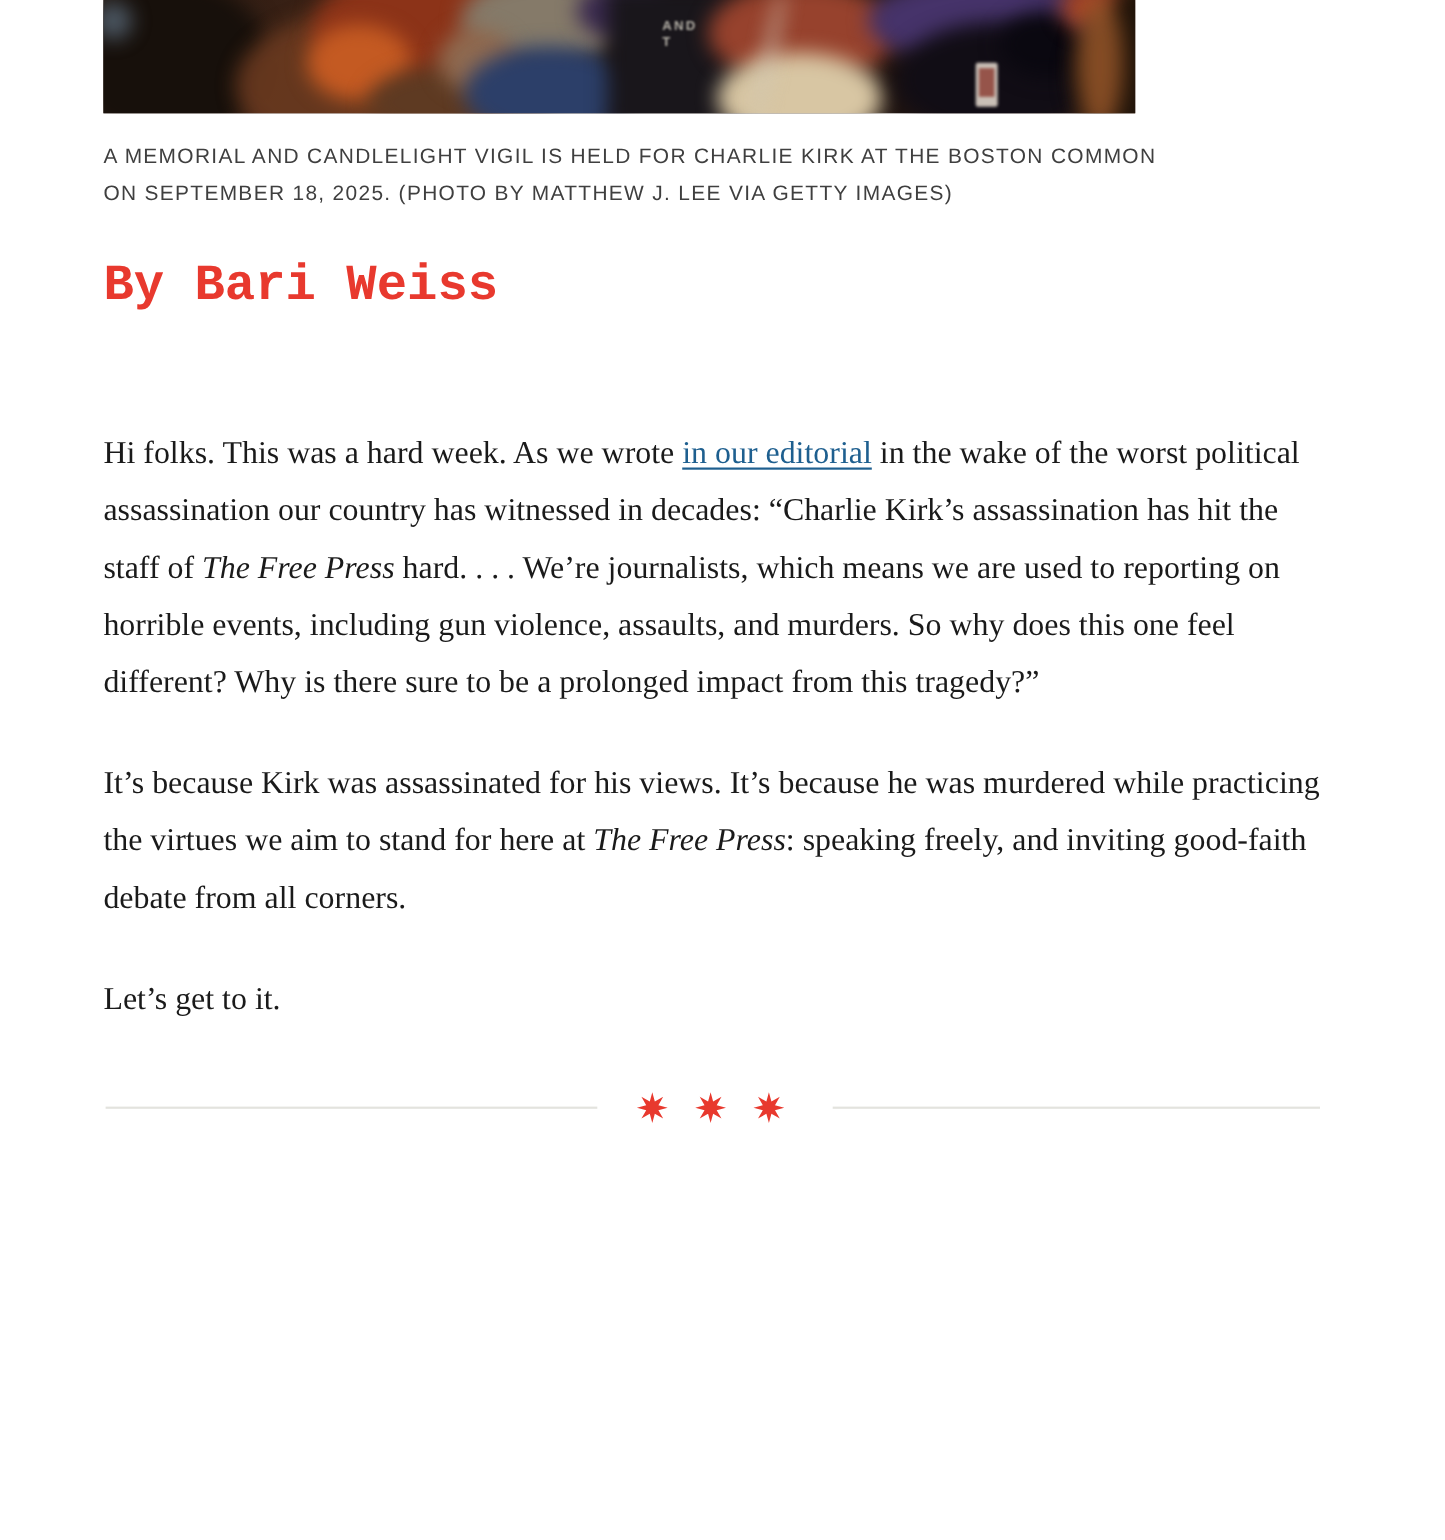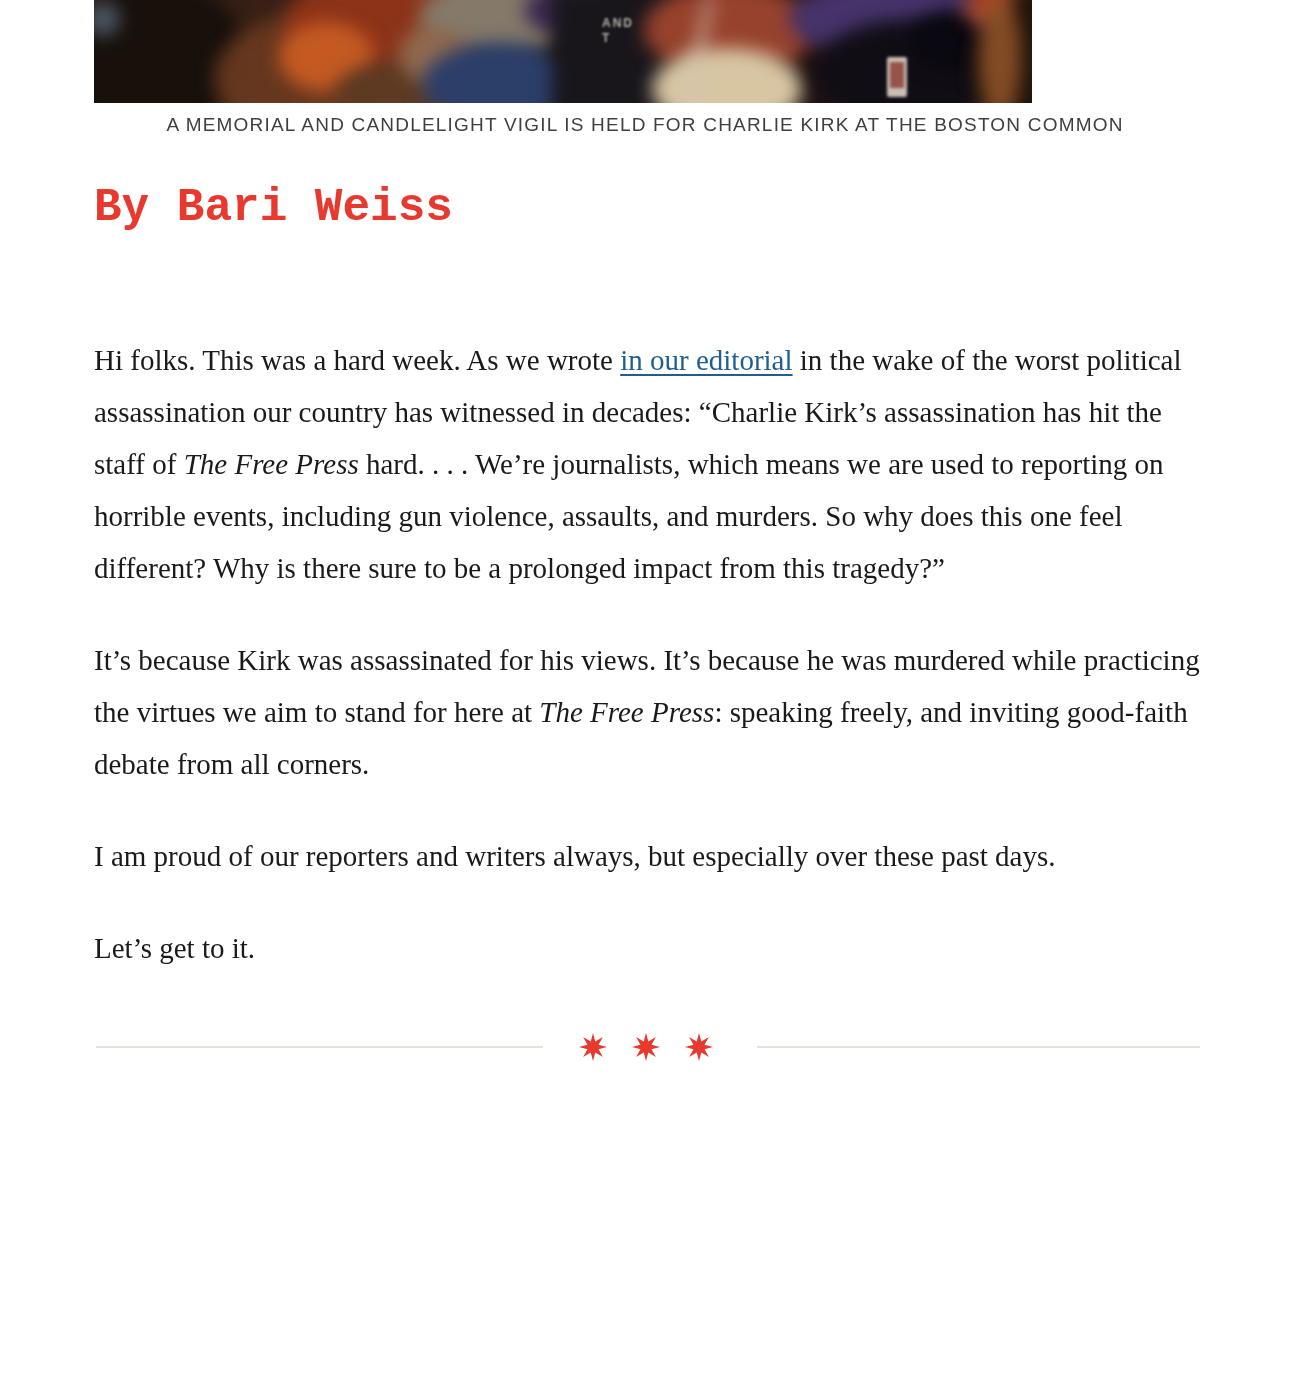--- a/index.html
+++ b/index.html
@@ -54,23 +54,23 @@
     filter: blur(1.5px);
   }
   .badge-inner {
     position: absolute;
     left: 3px; top: 5px; width: 14px; height: 26px;
     background: #96544a;
   }
 
   
   .caption {
-    margin-top: 5px;
+    margin-top: 23px;
     padding-right: 4px;
-    text-align: center;
+    text-align: left;
     font-family: "Liberation Sans", sans-serif;
     font-size: 19px;
     line-height: 34px;
     letter-spacing: 1.2px;
     color: #3f3f3f;
   }
 
   
   .byline {
     margin: 41px 0 0 0;
@@ -151,30 +151,30 @@
     <div class="fx" style="left:1060px; top:84px; width:85px; height:42px; background:#a84d1e;"></div>
     <div class="sign-text">AND
 T</div>
     <div class="badge">
         <div class="badge-inner"></div>
       </div>
   </div>
 
   <div class="caption">
     <div>A MEMORIAL AND CANDLELIGHT VIGIL IS HELD FOR CHARLIE KIRK AT THE BOSTON COMMON</div>
+    <div>ON SEPTEMBER 18, 2025. (PHOTO BY MATTHEW J. LEE VIA GETTY IMAGES)</div>
   </div>
 
   <h2 class="byline">By Bari Weiss</h2>
 
   <div class="article">
     <p class="first"><span>Hi folks. This was a hard week. As we wrote </span><a href="#">in our editorial</a><span> in the wake of the worst political assassination our country has witnessed in decades: “Charlie Kirk’s assassination has hit the staff of </span><em>The Free Press</em><span> hard. . . . We’re journalists, which means we are used to reporting on horrible events, including gun violence, assaults, and murders. So why does this one feel different? Why is there sure to be a prolonged impact from this tragedy?”</span></p>
 
     <p><span>It’s because Kirk was assassinated for his views. It’s because he was murdered while practicing the virtues we aim to stand for here at </span><em>The Free Press</em><span>: speaking freely, and inviting good-faith debate from all corners.</span></p>
 
-    <p>I am proud of our reporters and writers always, but especially over these past days.</p>
 
 
     <p>Let’s get to it.</p>
   </div>
 
   <div class="divider">
     <div class="dline left"></div>
     <div class="stars">
       <span class="star">
         <svg width="30" height="30" viewBox="0 0 30 30">

